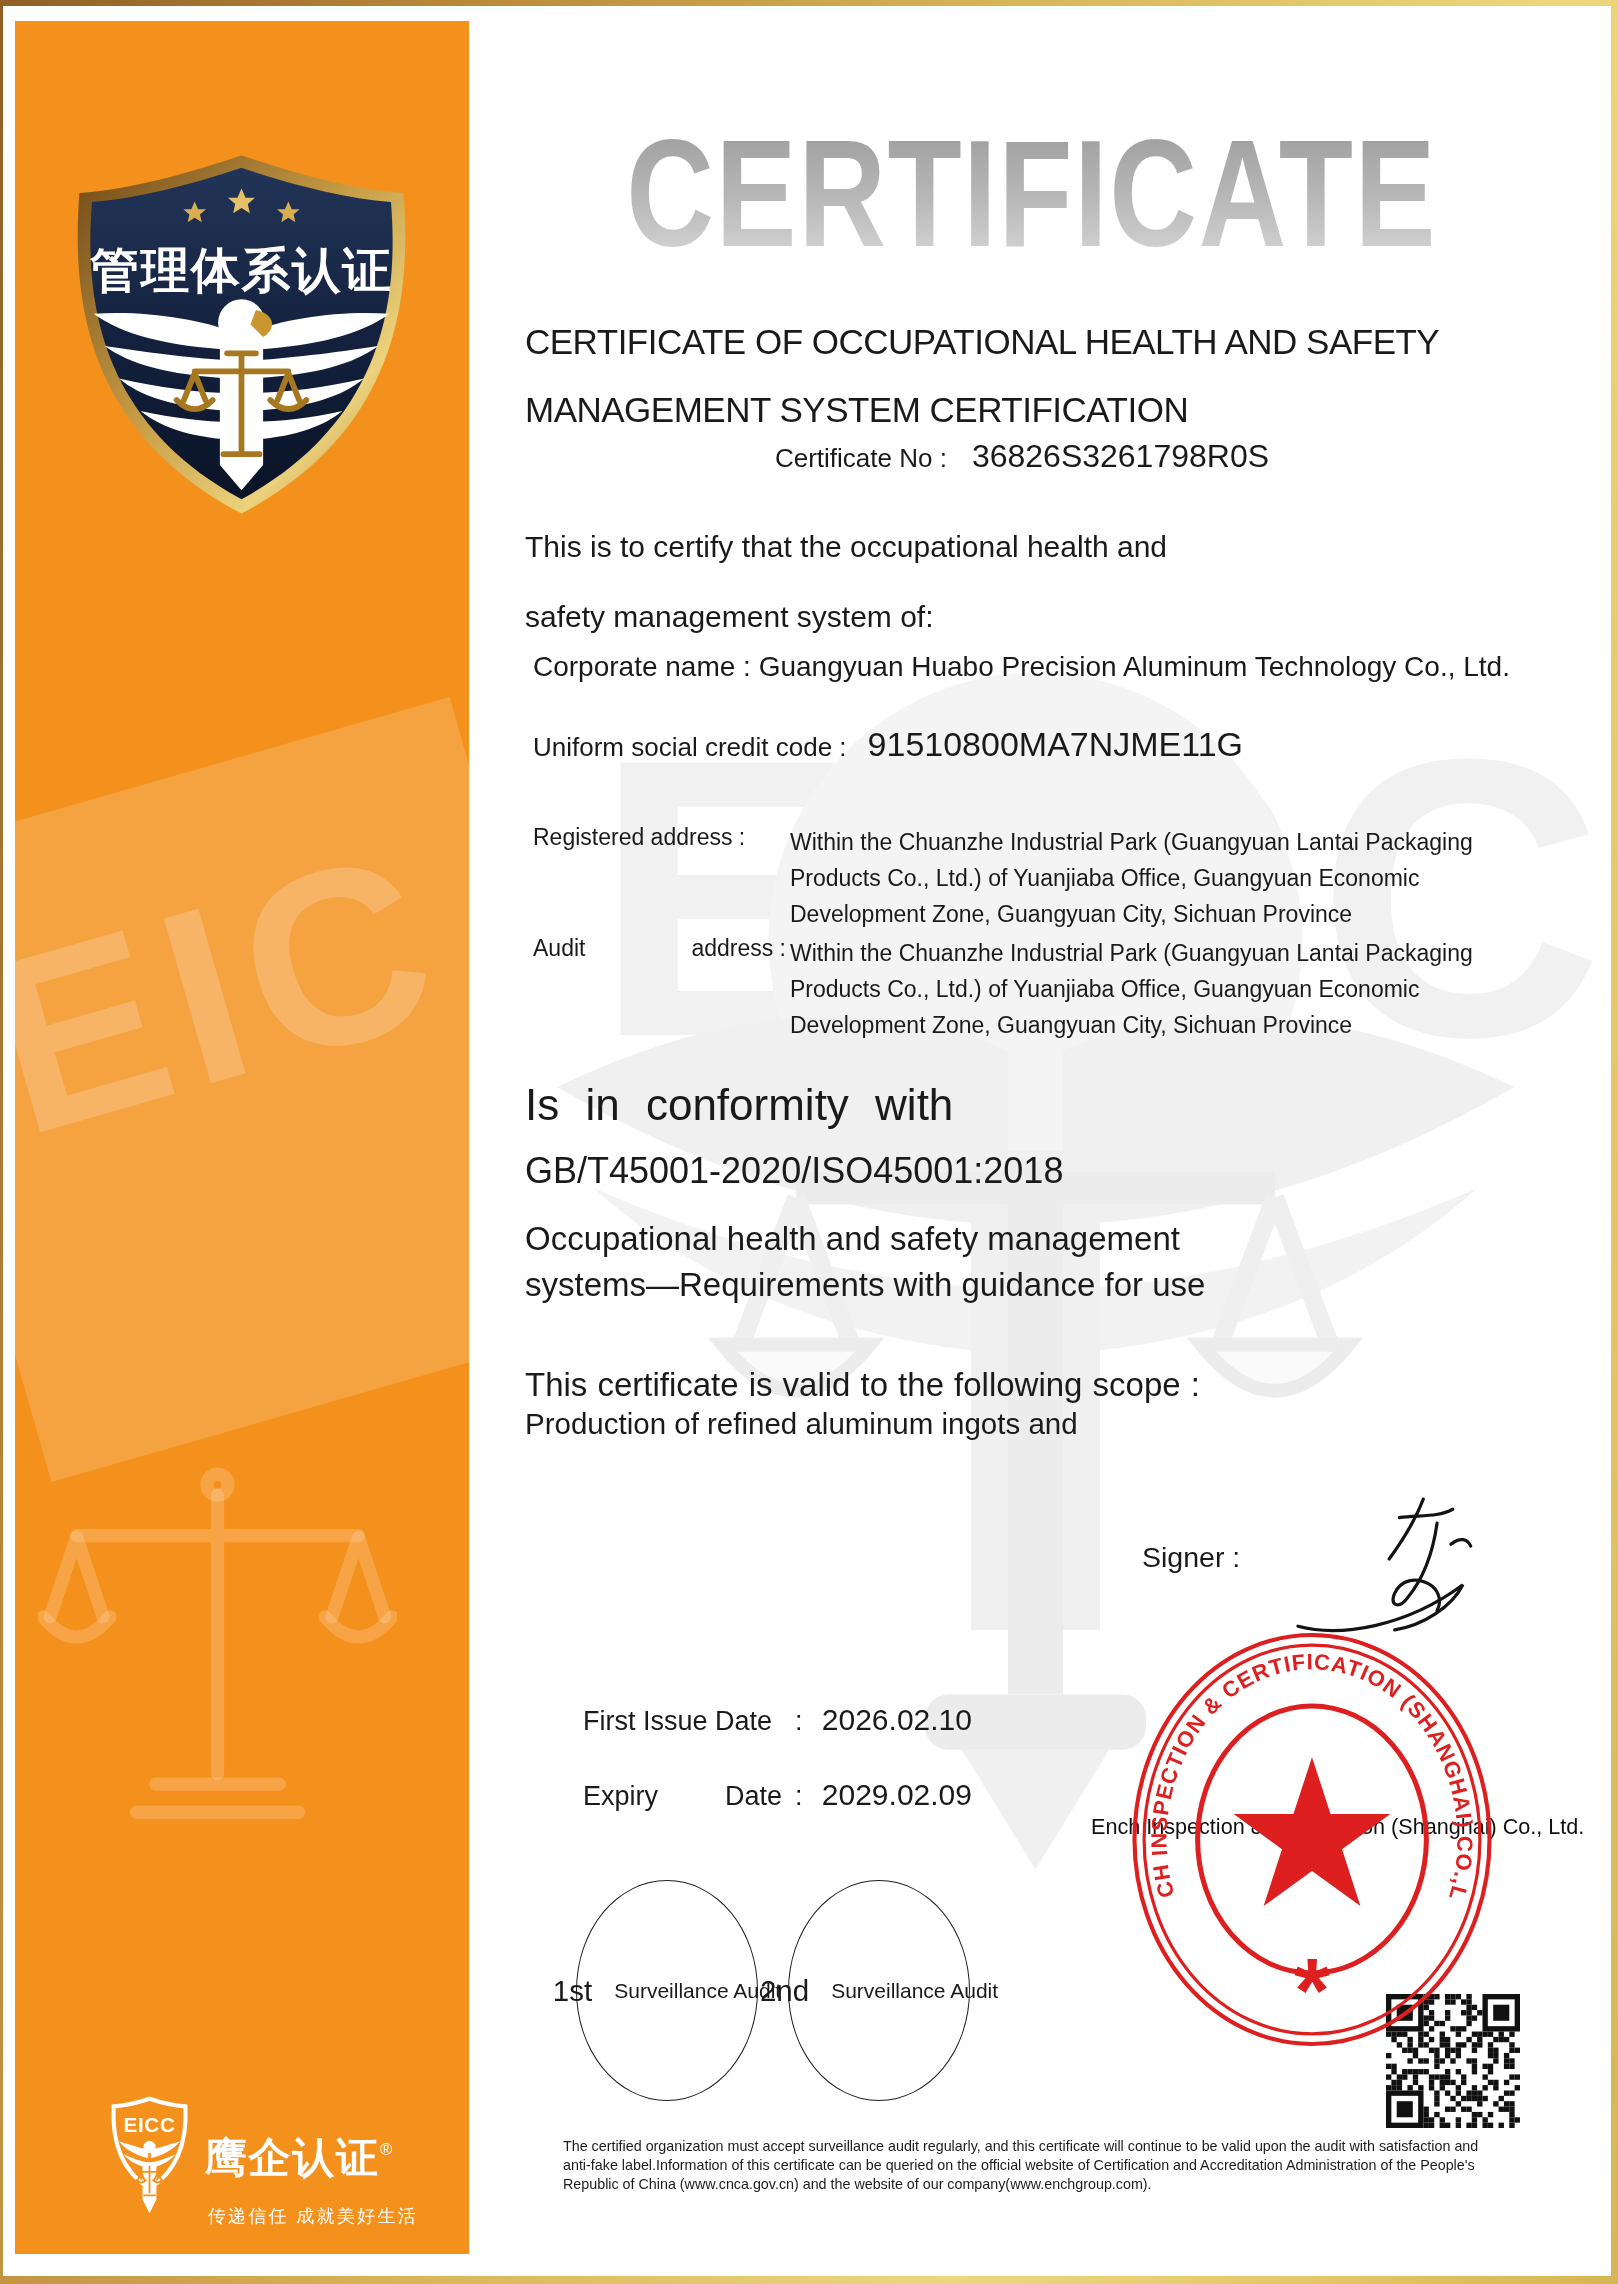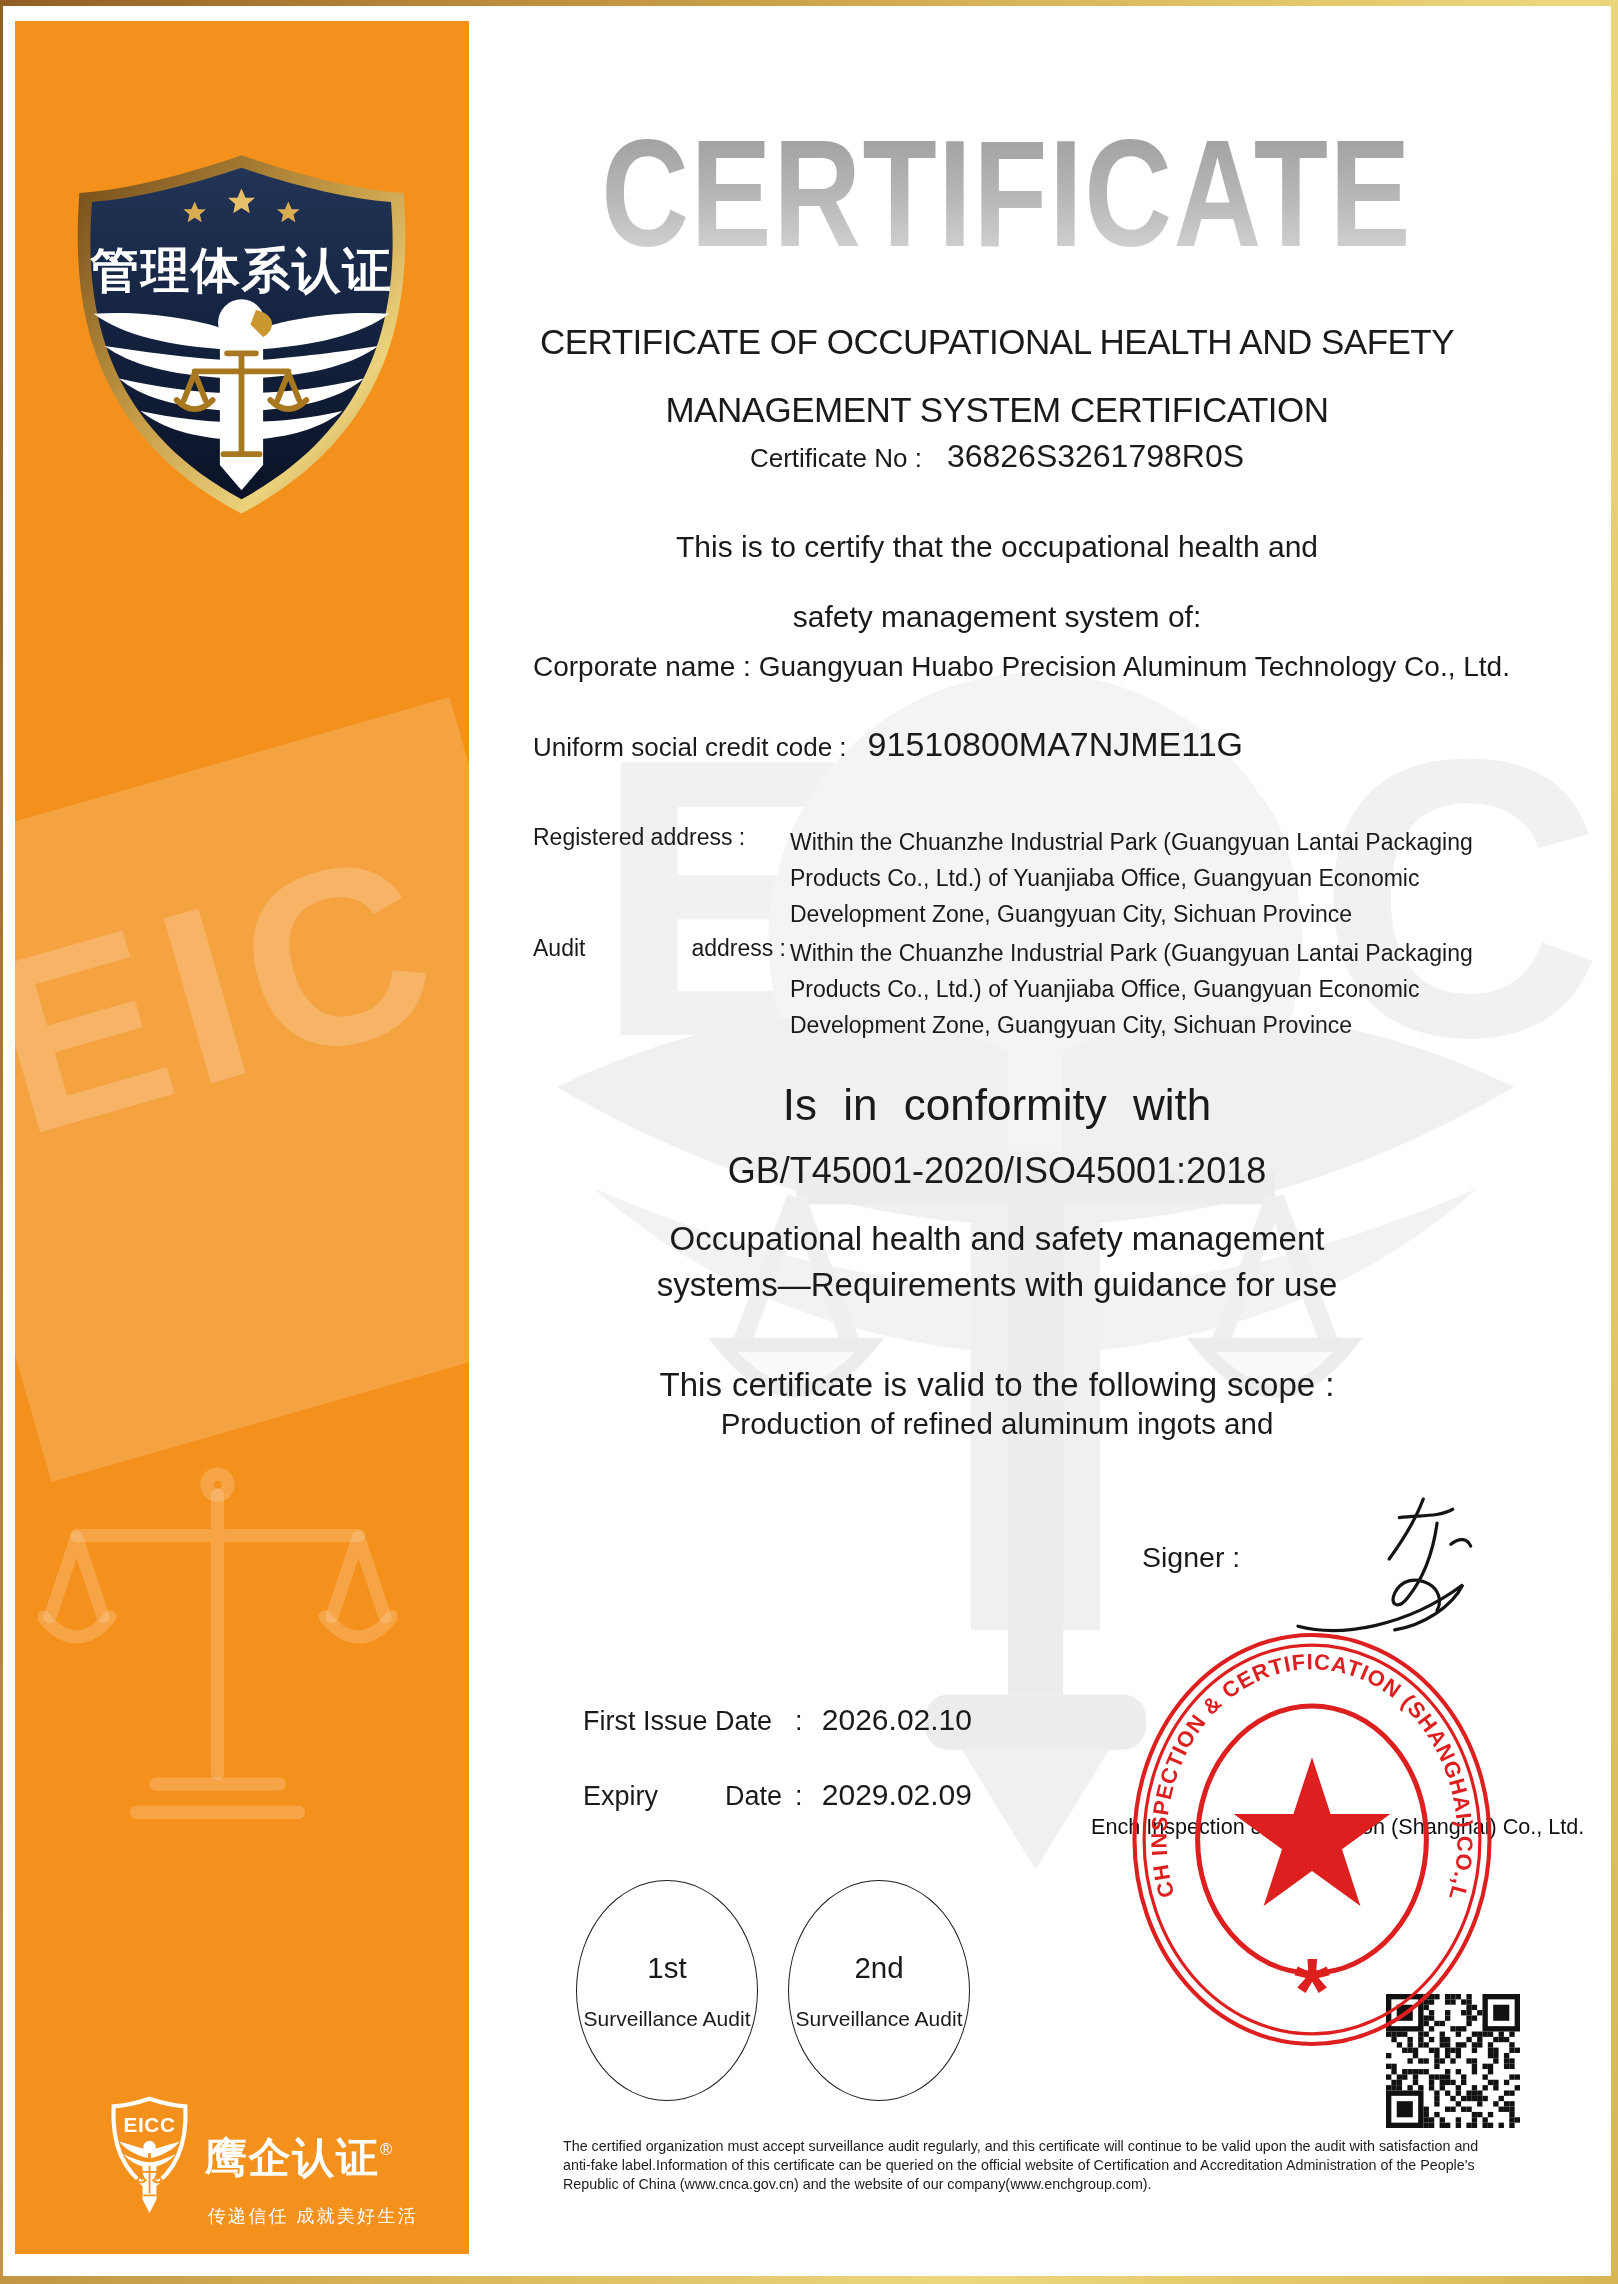--- a/index.html
+++ b/index.html
@@ -25,21 +25,21 @@
   
   .badge{position:absolute;left:46px;top:127px;}
 
   
   .brand-shield{position:absolute;left:93px;top:2075px;}
   .brand-cn{position:absolute;left:190px;top:2109px;color:#fff;font-weight:bold;font-size:42px;letter-spacing:1.8px;}
   .brand-reg{font-size:16.6px;vertical-align:17.5px;font-weight:normal;}
   .brand-slogan{position:absolute;left:193px;top:2183px;color:#fff;font-size:18px;letter-spacing:2.3px;}
 
   
-  .content-center{left:500px;width:994px;text-align:center;color:#1a1a1a;z-index:3;}
+  .content-center{left:525px;width:994px;text-align:left;color:#1a1a1a;z-index:3;}
   .title-wrap{top:114px;}
   .title-text{display:inline-block;transform:scaleX(.8);transform-origin:center;
               font-weight:bold;font-size:152px;line-height:1.05;letter-spacing:1.8px;
               background:linear-gradient(180deg,#999999 0%,#b9b9b9 55%,#dcdcdc 100%);
               -webkit-background-clip:text;background-clip:text;color:transparent;}
   .subtitle{top:308px;font-size:35px;line-height:68px;letter-spacing:-0.5px;}
   .certno{top:438px;display:flex;justify-content:center;align-items:baseline;gap:25px;}
   .certno-label{font-size:26px;}
   .certno-value{font-size:32px;}
   .intro{top:512px;font-size:30px;line-height:70px;}
@@ -64,21 +64,21 @@
   .signature{left:1285px;top:1489px;z-index:4;}
   .date-row{display:flex;align-items:baseline;color:#1a1a1a;z-index:3;}
   .date-row .lbl{width:199px;font-size:27px;display:flex;justify-content:space-between;}
   .date-row .colon{font-size:27px;margin-left:13px;}
   .date-row .val{font-size:30px;margin-left:19.3px;}
   .first-issue{left:583px;top:1703px;}
   .expiry{left:583px;top:1778px;}
   .issuer-name{left:1091px;top:1814px;font-size:21.6px;color:#111;z-index:3;white-space:nowrap;}
   .stamp{left:1129px;top:1629px;z-index:4;}
   .audit-circle{width:180px;height:219px;border:1.8px solid #1f1f1f;border-radius:50%;
-                display:flex;flex-direction:column;justify-content:center;align-items:center;
+                display:flex;flex-direction:row;justify-content:center;align-items:center;
                 gap:22px;background:transparent;z-index:3;color:#1a1a1a;text-align:center;}
   .circle-1{left:576px;top:1880px;}
   .circle-2{left:788px;top:1880px;}
   .audit-ordinal{font-size:29.5px;}
   .audit-text{font-size:21px;white-space:nowrap;}
   .qr{left:1386px;top:1994px;z-index:3;}
   .fineprint{left:563px;top:2137px;width:971px;font-size:14.3px;line-height:19px;color:#1c1c1c;z-index:3;text-align:left;}
 </style>
 </head>
 <body>

